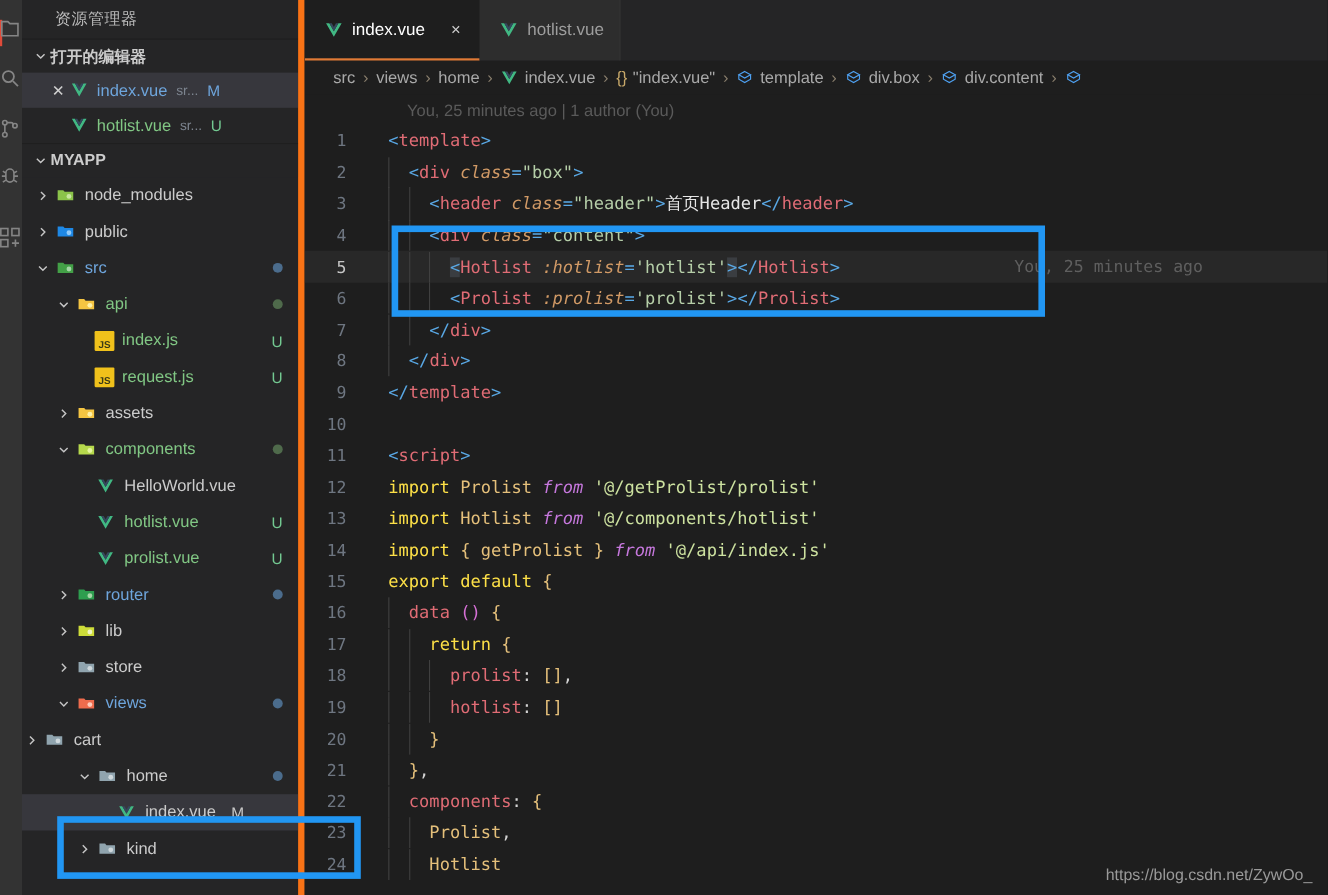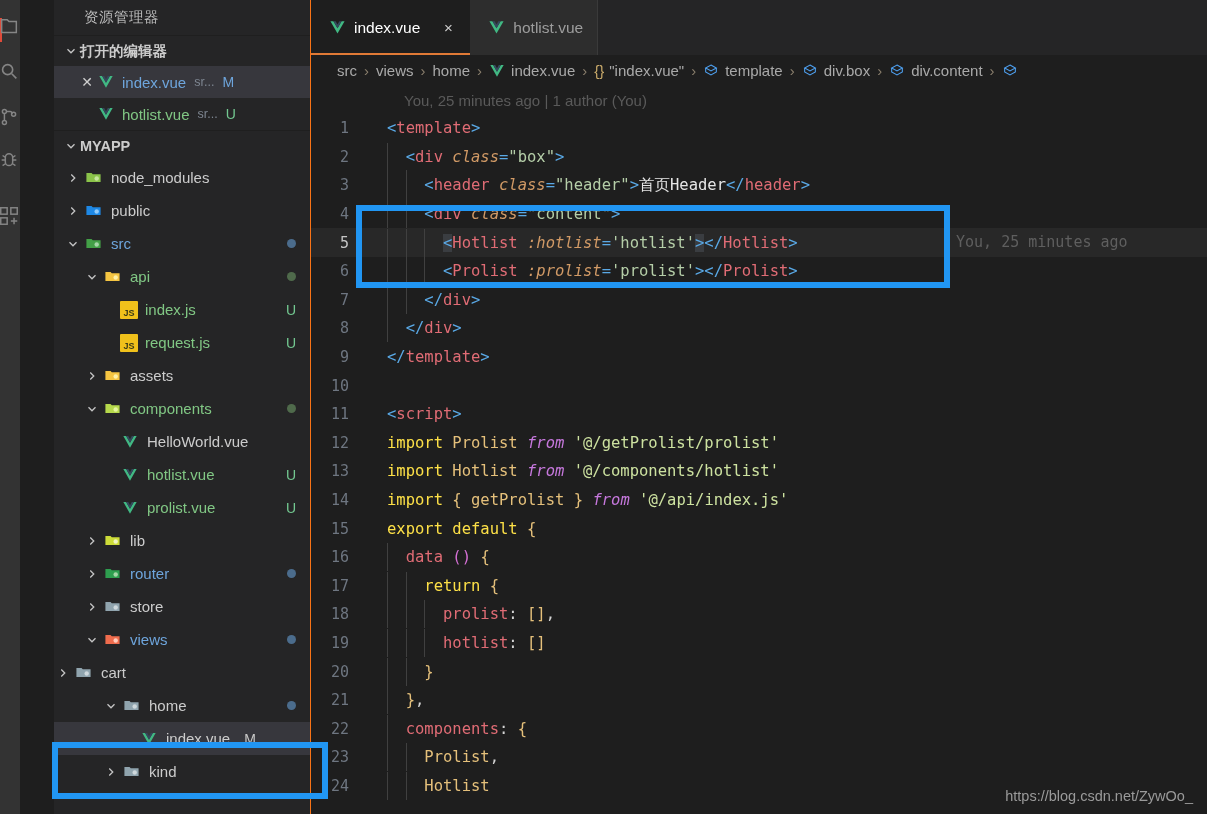--- a/index.html
+++ b/index.html
@@ -36,22 +36,21 @@
     width: 2px; height: 24px; background: #e04b3a;
   }
 
   
   .sidebar {
     width: 257px; height: 814px;
     background: #252526;
     flex: 0 0 257px;
     position: relative;
     overflow: hidden;
-    border-right: 1px solid #f97316;
-    margin-left: 34px;
+    border-right: 6px solid #f97316;
   }
   .sb-title {
     height: 35px;
     display: flex; align-items: center;
     padding-left: 30px;
     color: #bbbbbb;
     font-size: 14.5px;
     letter-spacing: .5px;
     background: #252526;
   }
@@ -491,40 +490,40 @@
           <span class="u-badge" style="color: rgb(115, 201, 145);">U</span>
         </div>
         <div class="tree-row" style="padding-left: 29px;">
           <span class="twisty collapsed">
             <svg viewBox="0 0 16 16" fill="none" stroke="currentColor" stroke-width="1.5">
               <path d="M4 6l4 4 4-4"></path>
             </svg>
           </span>
           <span class="folder-ico">
             <svg viewBox="0 0 24 24">
+              <path d="M2 5.5h7.2l1.8 2H22v11H2z" fill="#2e9e4f"></path>
+              <circle cx="16.5" cy="13.5" r="3.1" fill="#a5d6a7"></circle>
+            </svg>
+          </span>
+          <span class="tlabel blue">router</span>
+          <span class="dot blue"></span>
+        </div>
+        <div class="tree-row" style="padding-left: 29px;">
+          <span class="twisty collapsed">
+            <svg viewBox="0 0 16 16" fill="none" stroke="currentColor" stroke-width="1.5">
+              <path d="M4 6l4 4 4-4"></path>
+            </svg>
+          </span>
+          <span class="folder-ico">
+            <svg viewBox="0 0 24 24">
               <path d="M2 5.5h7.2l1.8 2H22v11H2z" fill="#cddc39"></path>
               <circle cx="16.5" cy="13.5" r="3.1" fill="#f0f4c3"></circle>
             </svg>
           </span>
           <span class="tlabel plain">lib</span>
-        </div>
-        <div class="tree-row" style="padding-left: 29px;">
-          <span class="twisty collapsed">
-            <svg viewBox="0 0 16 16" fill="none" stroke="currentColor" stroke-width="1.5">
-              <path d="M4 6l4 4 4-4"></path>
-            </svg>
-          </span>
-          <span class="folder-ico">
-            <svg viewBox="0 0 24 24">
-              <path d="M2 5.5h7.2l1.8 2H22v11H2z" fill="#2e9e4f"></path>
-              <circle cx="16.5" cy="13.5" r="3.1" fill="#a5d6a7"></circle>
-            </svg>
-          </span>
-          <span class="tlabel blue">router</span>
-          <span class="dot blue"></span>
         </div>
         <div class="tree-row" style="padding-left: 29px;">
           <span class="twisty collapsed">
             <svg viewBox="0 0 16 16" fill="none" stroke="currentColor" stroke-width="1.5">
               <path d="M4 6l4 4 4-4"></path>
             </svg>
           </span>
           <span class="folder-ico">
             <svg viewBox="0 0 24 24">
               <path d="M2 5.5h7.2l1.8 2H22v11H2z" fill="#90a4ae"></path>

